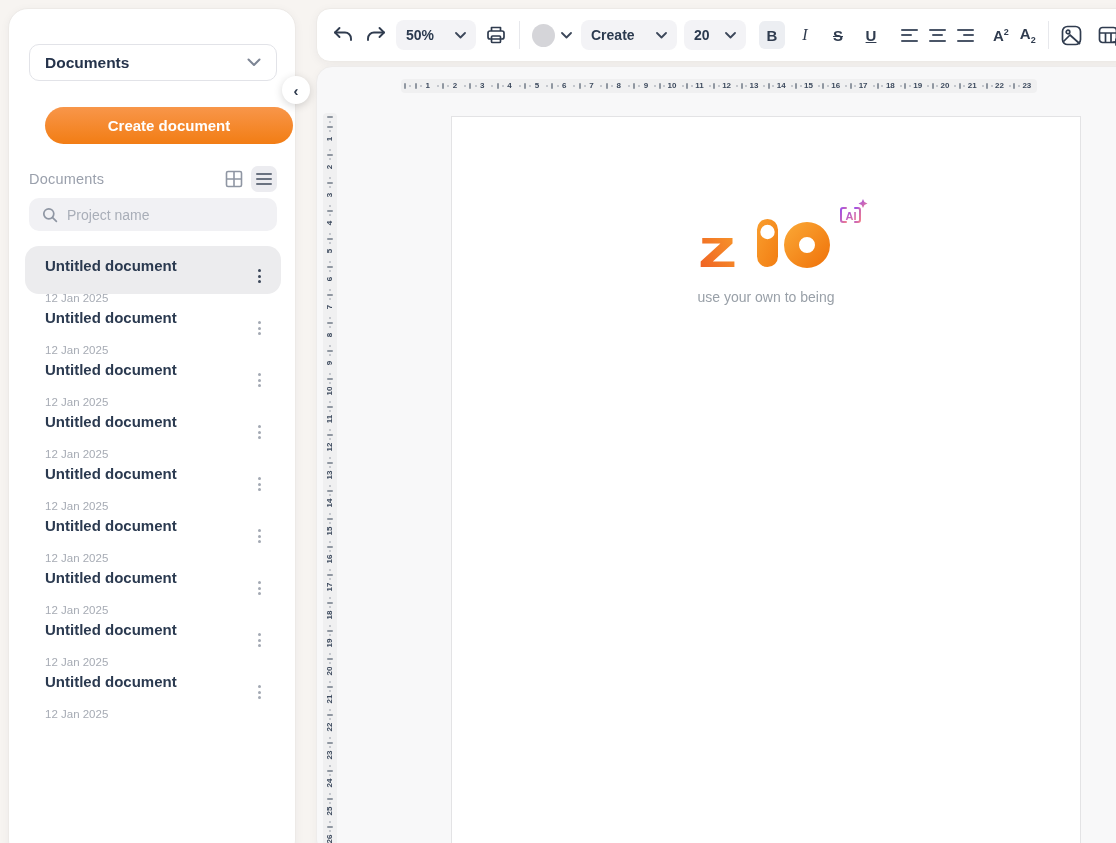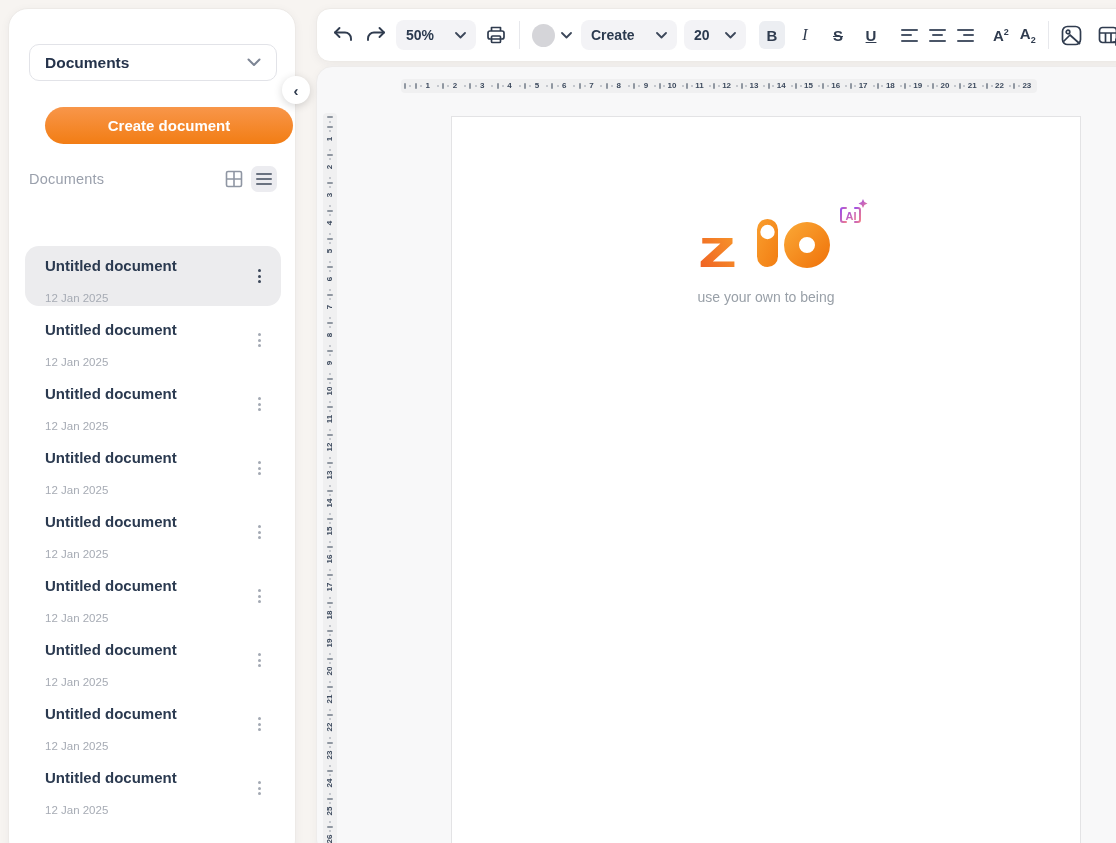--- a/index.html
+++ b/index.html
@@ -39,21 +39,21 @@
   .search-box {
     position:absolute; left:20px; top:189px; width:248px; height:33px;
     background:#f1f1f4; border-radius:10px; display:flex; align-items:center; gap:9px; padding:0 13px;
   }
   .search-box input {
     border:none; background:transparent; outline:none; flex:1;
     font-size:14px; font-family:inherit; color:#4a5362;
   }
   .search-box input::placeholder { color:#a9aeb8; }
   .doc-list { position:absolute; left:16px; top:237px; width:256px; display:flex; flex-direction:column; gap:4px; }
-  .doc-item { height:60px; border-radius:14px; padding:11px 14px 0 20px; position:relative; cursor:pointer; }
+  .doc-item { height:48px; border-radius:14px; padding:11px 14px 0 20px; position:relative; cursor:pointer; }
   .doc-item.selected { background:#ececee; }
   .doc-title { font-size:15px; font-weight:700; color:#2b3a50; }
   .doc-date { font-size:11.5px; color:#a6abb4; margin-top:18px; }
   .kebab { position:absolute; right:14px; top:18px; width:16px; height:24px;
     display:flex; flex-direction:column; align-items:center; justify-content:center; gap:2.5px; cursor:pointer; }
   .kebab i { width:3px; height:3px; border-radius:50%; background:#a3a9b3; }
   .doc-item.selected .kebab i { background:#3c4759; }
 
   #collapse-btn {
     position:absolute; left:282px; top:76px; width:28px; height:28px; border-radius:50%;
@@ -154,20 +154,27 @@
       <span class="view-btn active">
         <svg width="16" height="14" viewBox="0 0 16 14">
             <g stroke="#6a7280" stroke-width="2" stroke-linecap="round">
           <path d="M1 2 H15 M1 7 H15 M1 12 H15"></path>
         </g>
           </svg>
       </span>
     </span>
   </div>
 
+  <div class="search-box">
+    <svg width="16" height="16" viewBox="0 0 16 16">
+      <circle cx="6.8" cy="6.8" r="5" fill="none" stroke="#8f96a3" stroke-width="1.7"></circle>
+      <path d="M10.6 10.6 L14.4 14.4" stroke="#8f96a3" stroke-width="1.7" stroke-linecap="round"></path>
+    </svg>
+    <input type="text" placeholder="Project name" style="">
+  </div>
 
   <div class="doc-list">
       <div class="doc-item selected">
         <div class="doc-title">Untitled document</div>
         <div class="doc-date">12 Jan 2025</div>
         <div class="kebab">
           <i></i>
           <i></i>
           <i></i>
         </div>

